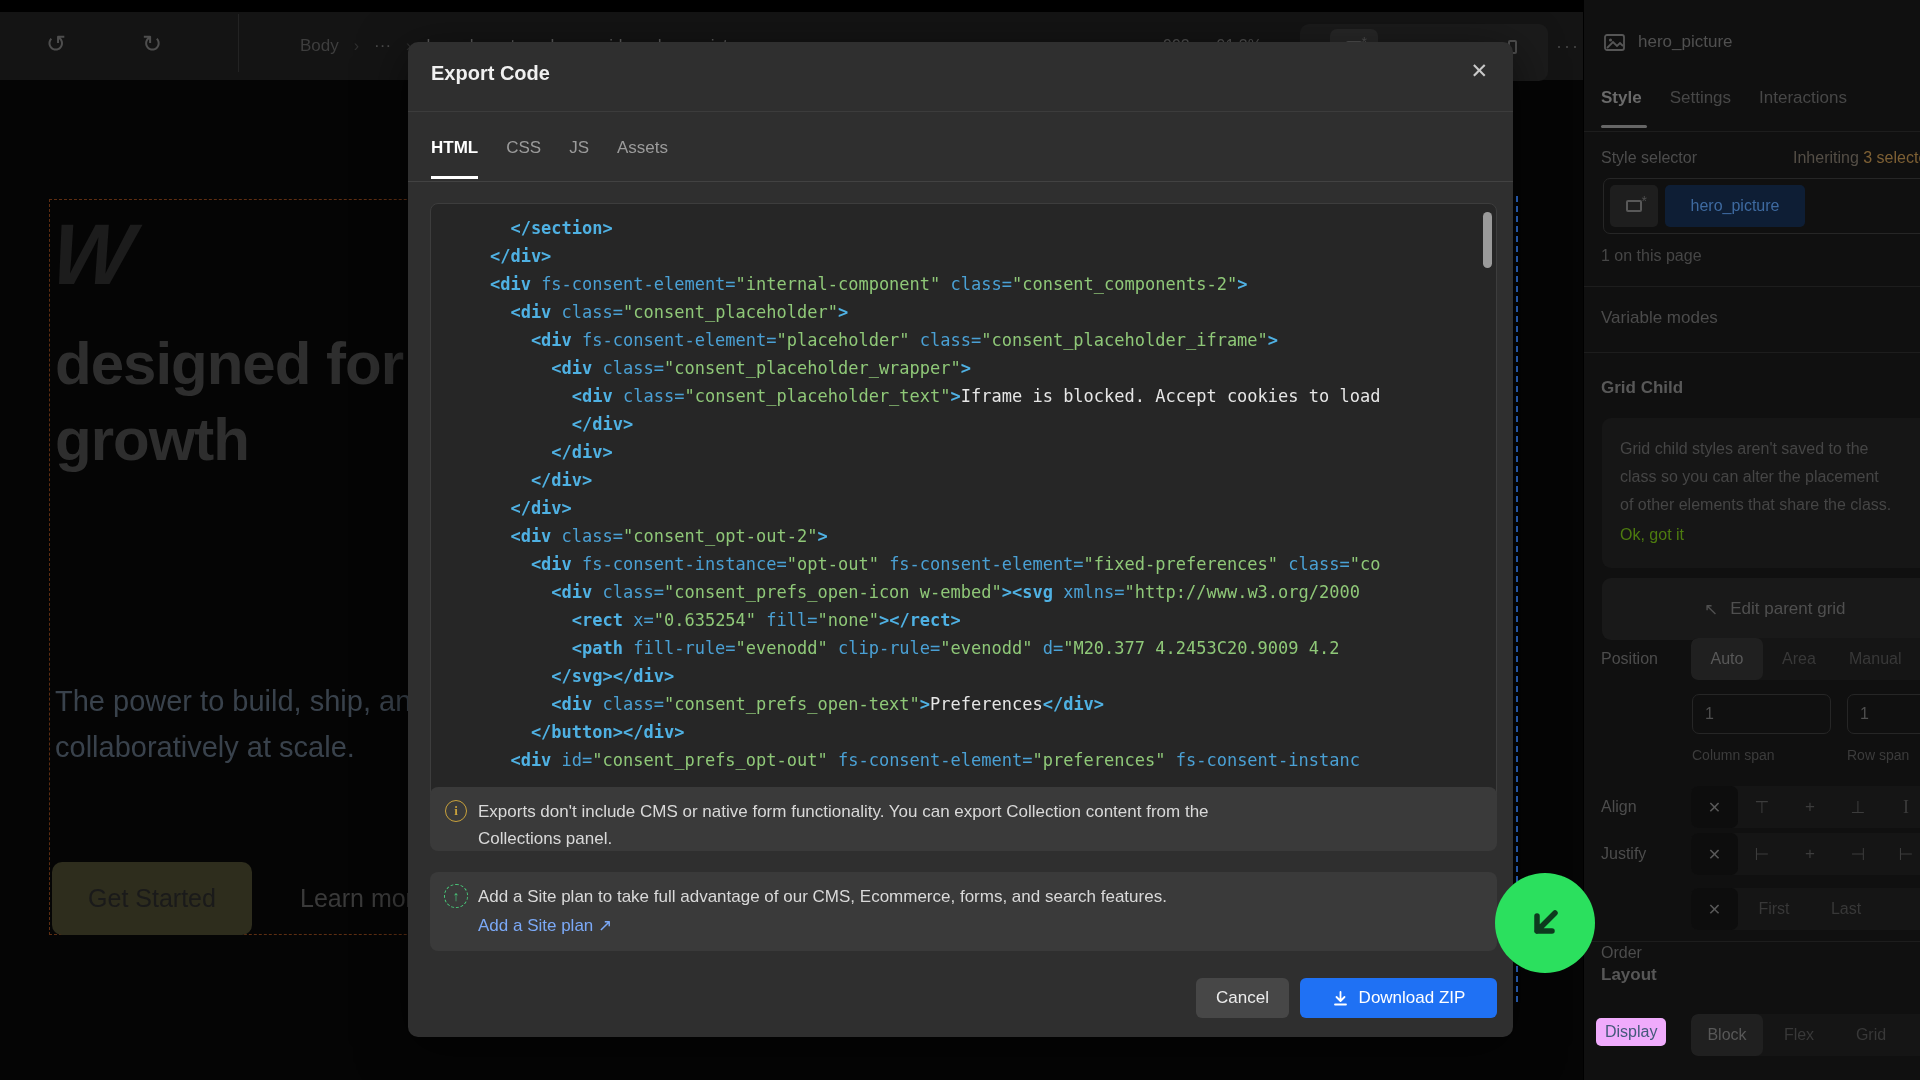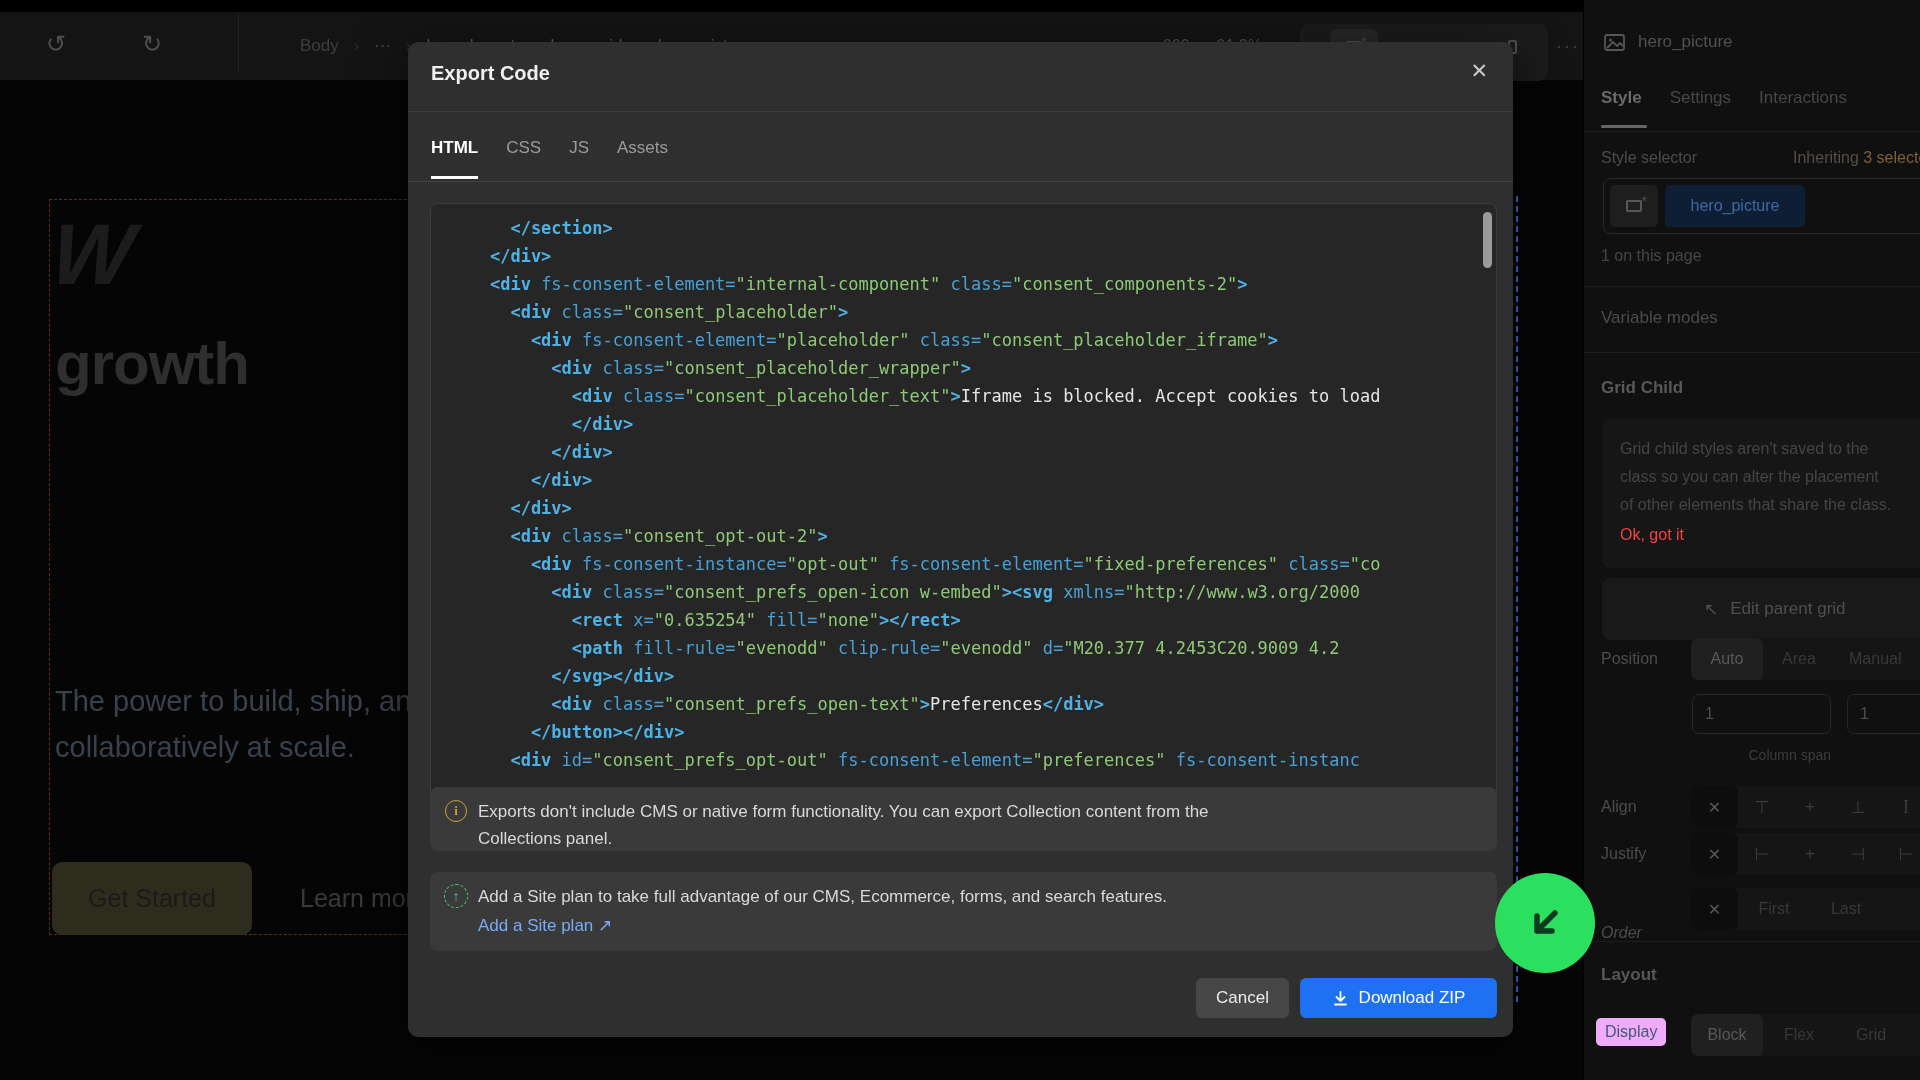--- a/index.html
+++ b/index.html
@@ -71,37 +71,37 @@
   #selector-bp-chip { position:absolute; left:6px; top:6px; width:48px; height:42px; background:#1e1e1e; border-radius:5px;
                       display:flex; align-items:center; justify-content:center; }
   #selector-class-chip { position:absolute; left:61px; top:6px; width:140px; height:42px; background:#0e1e35; border-radius:5px;
                          display:flex; align-items:center; justify-content:center; color:#3e6aa0; font-size:16px; }
   #on-page-note { position:absolute; left:17px; top:247px; color:#464646; }
   #variable-modes { position:absolute; left:17px; top:308px; color:#4b4b4b; font-size:17px; }
   #grid-child-title { position:absolute; left:17px; top:378px; color:#585858; font-weight:700; font-size:17px; }
   #grid-child-card { position:absolute; left:18px; top:418px; width:360px; height:150px; background:#161616; border-radius:9px;
                      padding:17px 0 0 18px; overflow:hidden; }
   #grid-child-card .gc-line { color:#454545; font-size:16px; line-height:28px; white-space:nowrap; }
-  #gc-dismiss { display:inline-block; margin-top:7px; color:#ef4444; }
+  #gc-dismiss { display:inline-block; margin-top:7px; color:#4d7c0f; }
   #edit-parent-btn { position:absolute; left:18px; top:578px; width:360px; height:62px; background:#191919; border-radius:9px; }
   #edit-parent-btn .inner { position:absolute; left:102px; top:0; height:62px; display:flex; align-items:center; gap:12px;
                             color:#4f4f4f; font-size:17px; }
   .sb-row-label { position:absolute; left:17px; color:#4c4c4c; }
   .seg { position:absolute; left:107px; height:42px; background:#151515; border-radius:7px; display:flex;
          align-items:center; overflow:hidden; white-space:nowrap; }
   .seg .opt { min-width:72px; padding:0 14px; height:42px; display:flex; align-items:center; justify-content:center;
               color:#383838; font-size:16px; }
   .seg .opt.active { background:#202020; border-radius:7px; color:#585858; }
   .seg .opt.icon { min-width:48px; padding:0 2px; font-size:17px; color:#3c3c3c; }
   .seg .opt.clear { min-width:47px; padding:0 2px; }
   .seg .opt.clear.active { background:#0d0d0d; }
   .serifI { font-family:"Liberation Serif", serif; font-size:18px; }
   .sb-input { position:absolute; top:0; height:40px; border:1px solid #262626; border-radius:7px; background:transparent;
               color:#4f4f4f; font-size:16px; padding-left:12px; display:flex; align-items:center; }
-  .sb-sublabel { position:absolute; top:53px; width:139px; text-align:right; color:#3c3c3c; font-size:14px; white-space:nowrap; }
+  .sb-sublabel { position:absolute; top:53px; width:139px; text-align:left; color:#3c3c3c; font-size:14px; white-space:nowrap; }
   #layout-title { position:absolute; left:17px; top:965px; color:#575757; font-weight:700; font-size:17px; }
   #display-label { position:absolute; left:12px; top:1018px; background:#f0abfc; border-radius:5px; padding:5px 9px;
                    color:#43597a; }
 
   
   #export-modal { position:absolute; left:408px; top:42px; width:1105px; height:995px; background:#2f2f2f;
                   border-radius:10px; box-shadow:0 12px 50px rgba(0,0,0,.55); z-index:30; }
   #modal-title { position:absolute; left:23px; top:20px; color:#f0f0f0; font-size:20px; font-weight:700; }
   #modal-close { position:absolute; right:25px; top:17px; color:#c9c9c9; font-size:21px; }
   #modal-head-divider { position:absolute; left:0; top:69px; width:1105px; height:1px; background:#3c3c3c; }
@@ -184,20 +184,21 @@
       <div class="bp-plain" style="left:192px;">
         <span class="ic-screen ic-phone"></span>
       </div>
     </div>
     <div id="top-more">···</div>
   </div>
 
   <div id="site-outline"></div>
   <div id="w-logo">W</div>
   <div id="hero-heading">
+    <div>designed for</div>
     <div>growth</div>
   </div>
   <div id="hero-paragraph">
     <div>The power to build, ship, and</div>
     <div>collaboratively at scale.</div>
   </div>
   <div id="get-started-btn">Get Started</div>
   <div id="learn-more-link">Learn more</div>
   <div id="selection-outline"></div>
 
@@ -278,21 +279,21 @@
 
     <div class="sb-row-label" style="top:845px;">Justify</div>
     <div class="seg" id="seg-justify" style="top:833px; width:300px;">
         <div class="opt clear active">✕</div>
         <div class="opt icon">⊢</div>
         <div class="opt icon">+</div>
         <div class="opt icon">⊣</div>
         <div class="opt icon">⊢</div>
       </div>
 
-    <div class="sb-row-label" style="top:924px;font-style:italic;">Order</div>
+    <div class="sb-row-label" style="top:944px;">Order</div>
     <div class="seg" id="seg-order" style="top:888px; width:300px;">
         <div class="opt clear active">✕</div>
         <div class="opt">First</div>
         <div class="opt">Last</div>
       </div>
 
     <div class="sb-divider" style="top:941px;"></div>
     <div id="layout-title">Layout</div>
     <div id="display-label">Display</div>
     <div class="seg" id="seg-display" style="top:1014px; width:300px;">

